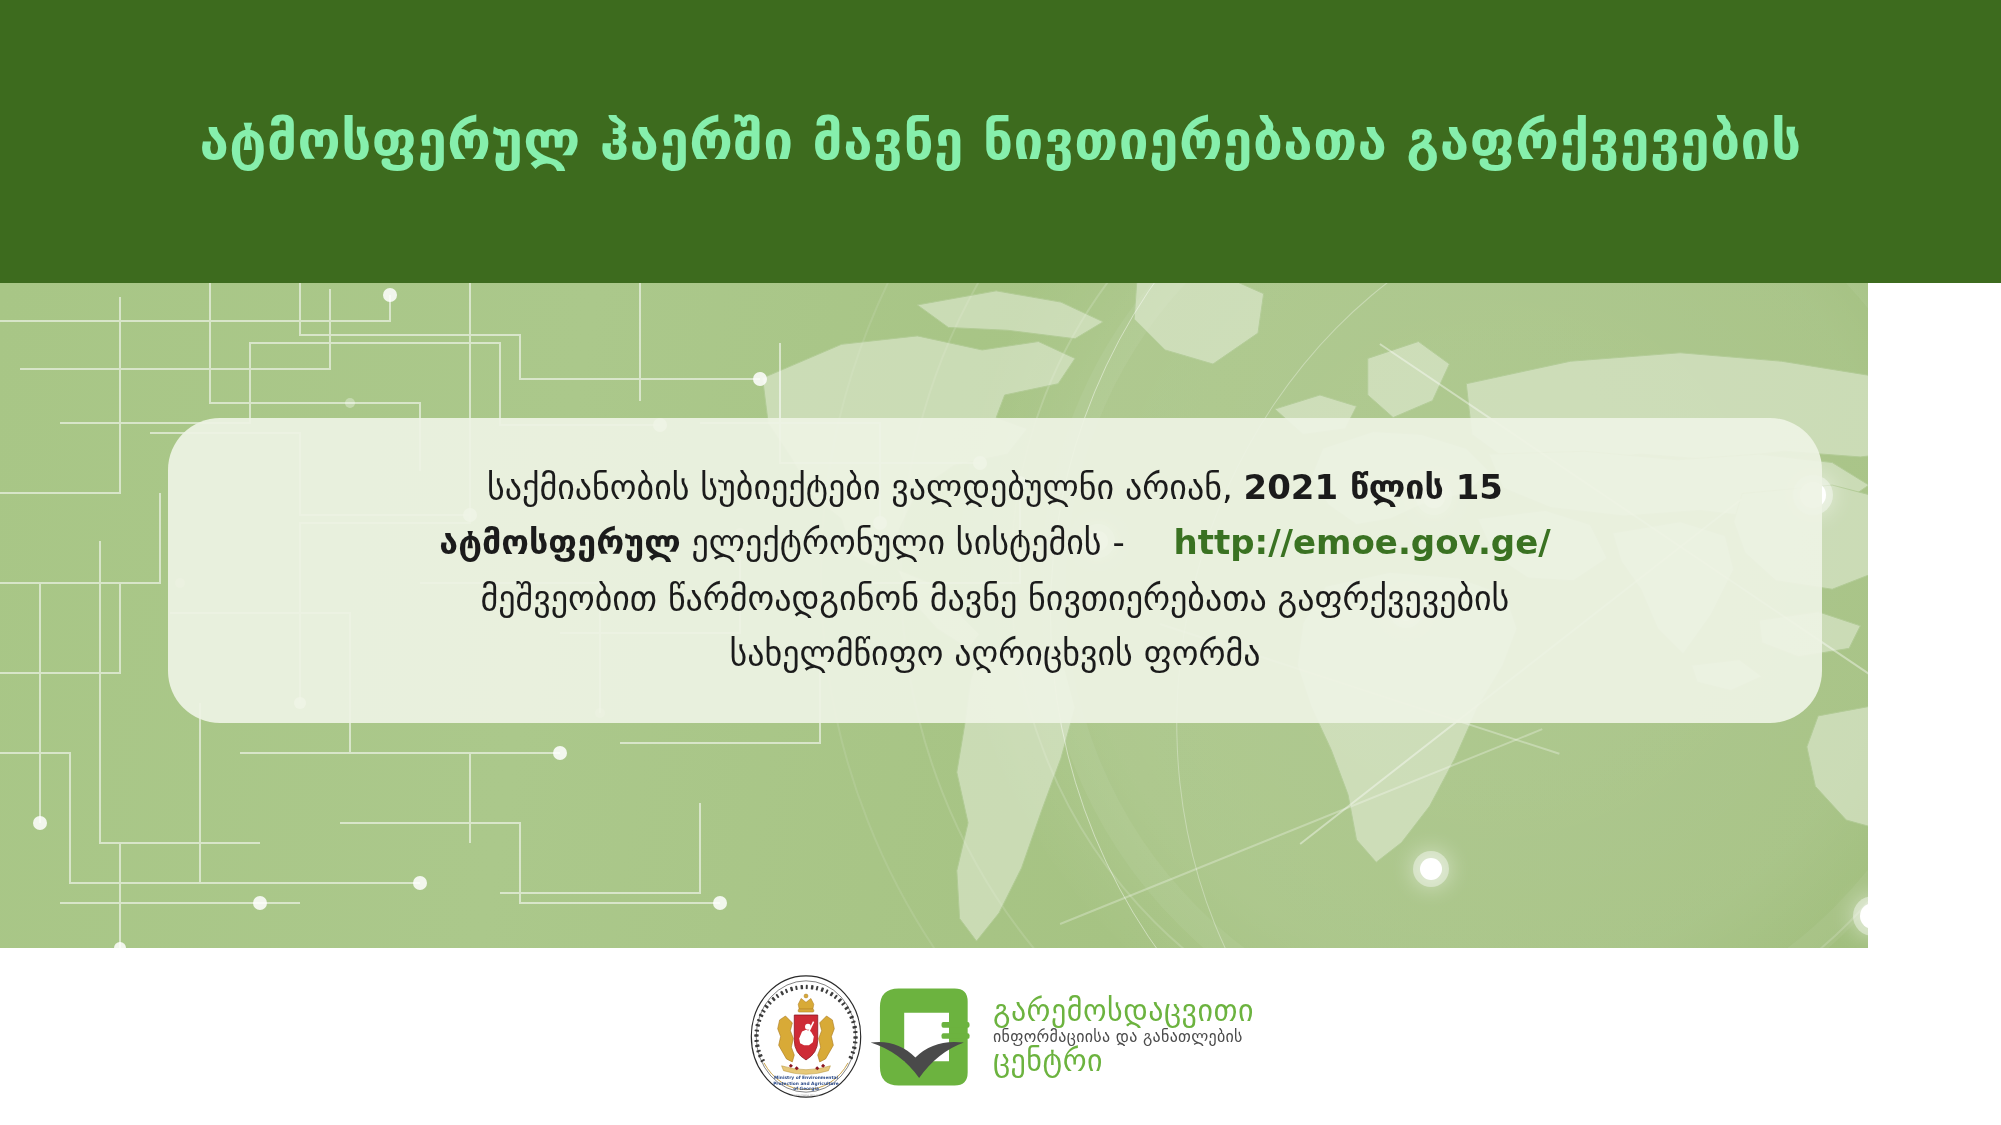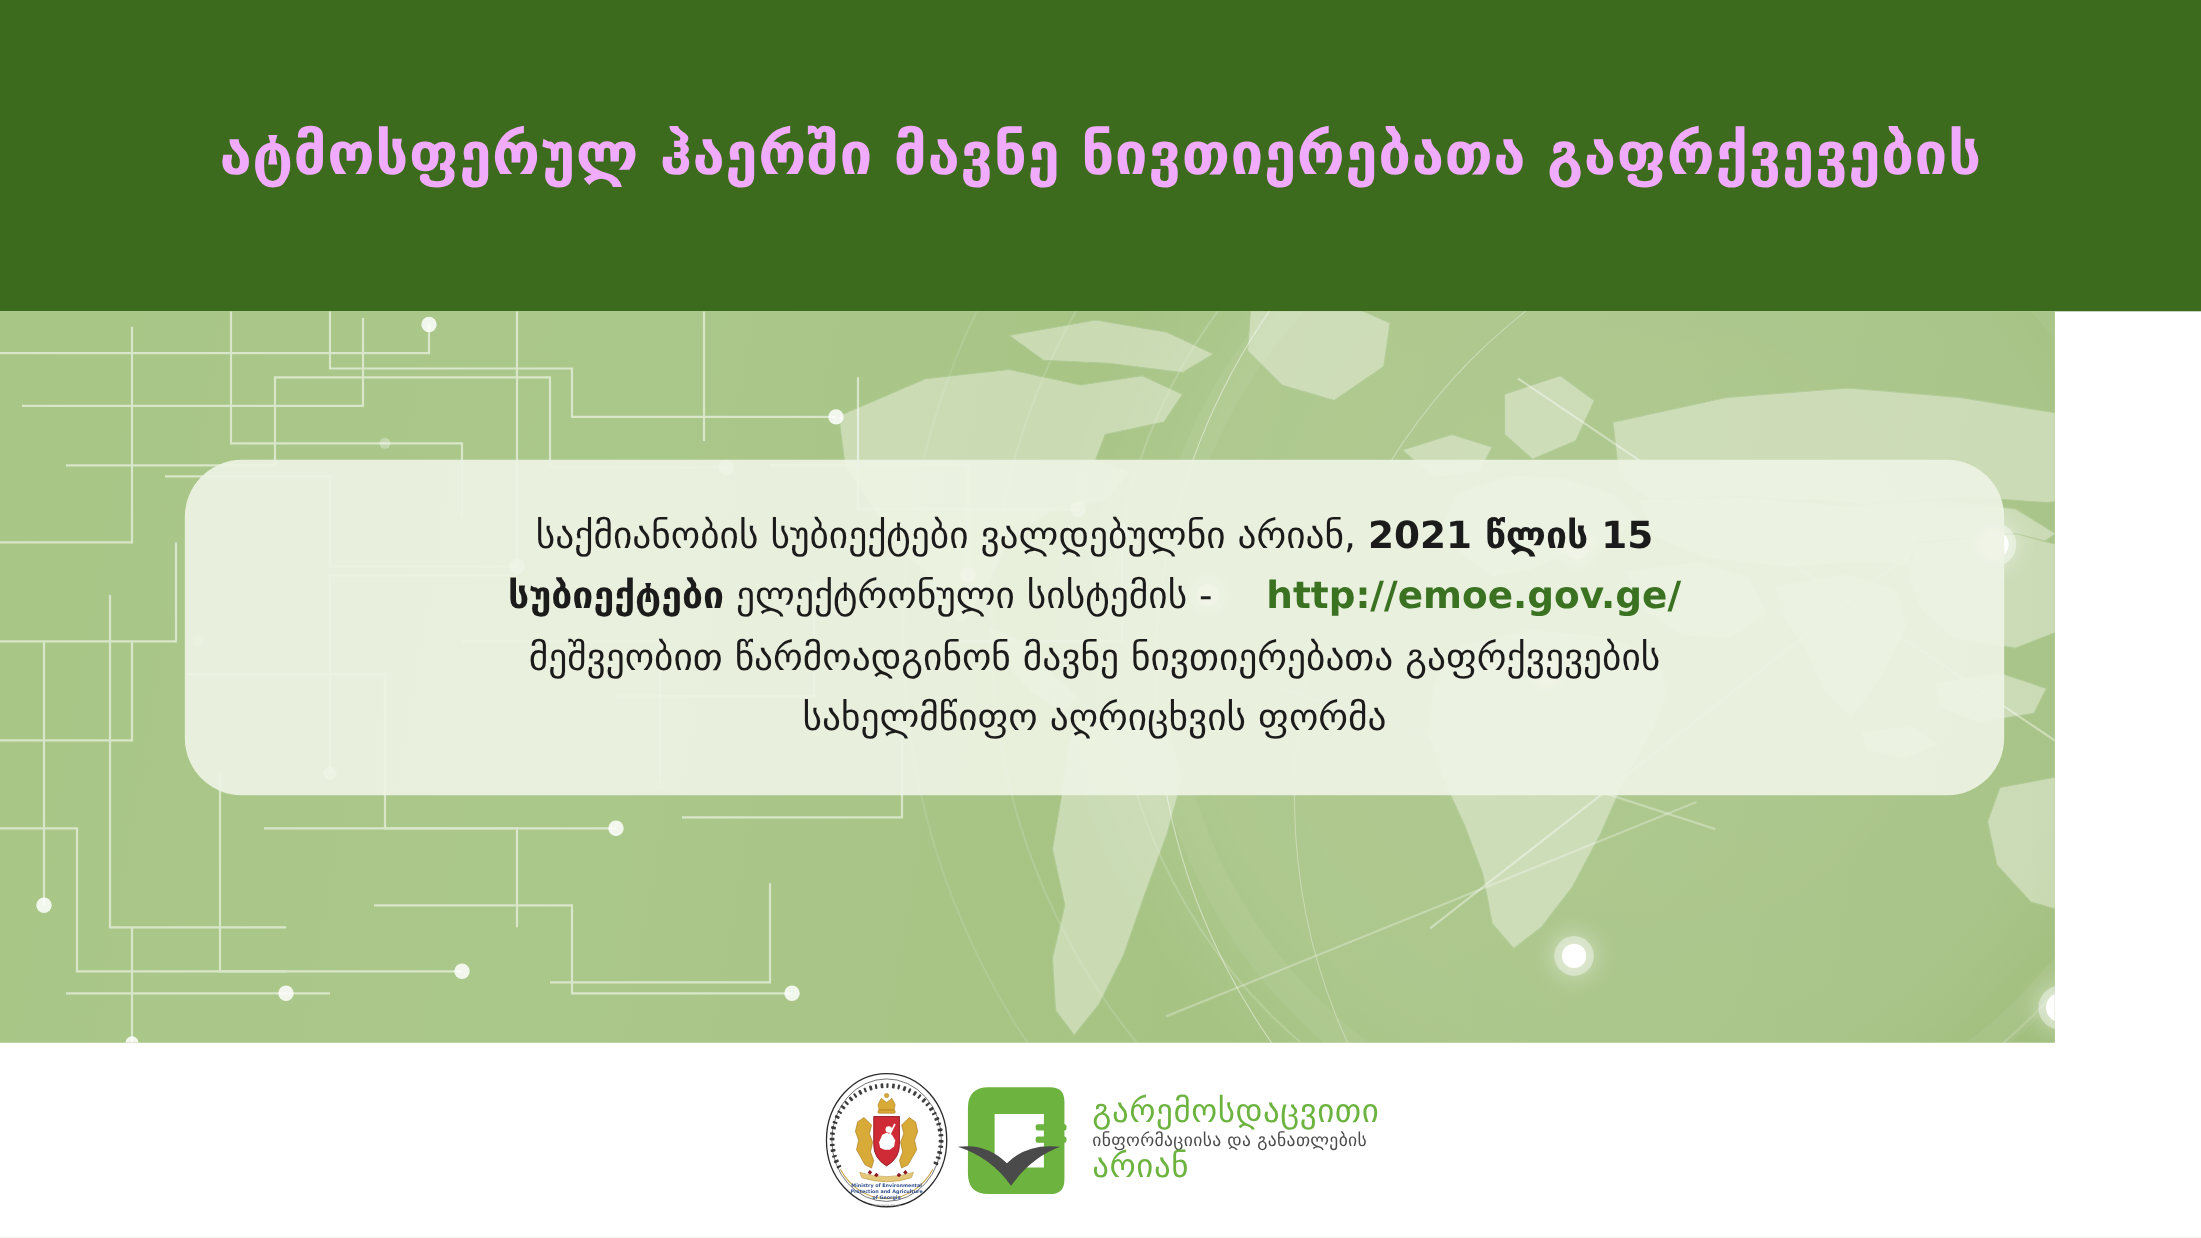--- a/index.html
+++ b/index.html
@@ -24,21 +24,21 @@
     left: 0; top: 0;
     width: 2001px;
     height: 283px;
     background: #3D6B1E;
     display: flex;
     flex-direction: column;
     align-items: center;
     justify-content: center;
   }
   .header-line {
-    color: #f0abfc;
+    color: #86efac;
     font-weight: 700;
     letter-spacing: 0.5px;
     text-align: right;
     line-height: 1.25;
     white-space: nowrap;
   }
   .header-line-1 { font-size: 53px; }
   .header-line-2 { font-size: 53px; letter-spacing: 2px; }
 
   
@@ -307,21 +307,21 @@
     <div class="node" style="left:1396px; top:318px; width:20px; height:20px;"></div>
     <div class="node" style="left:1420px; top:575px; width:22px; height:22px;"></div>
     <div class="node" style="left:1860px; top:620px; width:26px; height:26px;"></div>
 
     <div class="content-card">
       <div class="card-text">
         <div class="tline">
           <span>საქმიანობის სუბიექტები ვალდებულნი არიან, </span><span class="bold">2021 წლის 15</span>
         </div>
         <div class="tline">
-          <span class="bold">სუბიექტები</span><span> ელექტრონული სისტემის - </span><span class="url">http://emoe.gov.ge/</span>
+          <span class="bold">ატმოსფერულ</span><span> ელექტრონული სისტემის - </span><span class="url">http://emoe.gov.ge/</span>
         </div>
         <div class="tline">მეშვეობით წარმოადგინონ მავნე ნივთიერებათა გაფრქვევების</div>
         <div class="tline">სახელმწიფო აღრიცხვის ფორმა</div>
       </div>
     </div>
   </div>
 
   <div class="footer">
 
     <svg class="logo-ministry" viewBox="0 0 240 256">
@@ -497,17 +497,17 @@
       <svg class="eiec-mark" viewBox="0 0 120 120">
         <path d="M16 28 Q16 8 36 8 H96 Q110 8 110 22 V98 Q110 112 96 112 H36 Q16 112 16 92 Z
                  M42 34 H90 V86 H42 Z" fill="#6CB33F" fill-rule="evenodd"></path>
         <rect x="82" y="44" width="30" height="6" rx="2" fill="#6CB33F"></rect>
         <rect x="82" y="56" width="30" height="6" rx="2" fill="#6CB33F"></rect>
         <path d="M6 66 Q34 62 54 82 Q74 62 106 66 Q78 76 58 104 Q38 76 6 66 Z" fill="#4A4A4A"></path>
       </svg>
       <div class="eiec-text">
         <span class="eiec-l1">გარემოსდაცვითი</span>
         <span class="eiec-l2">ინფორმაციისა და განათლების</span>
-        <span class="eiec-l3">არიან</span>
+        <span class="eiec-l3">ცენტრი</span>
       </div>
     </div>
   </div>
 </div>
 
 </body></html>

